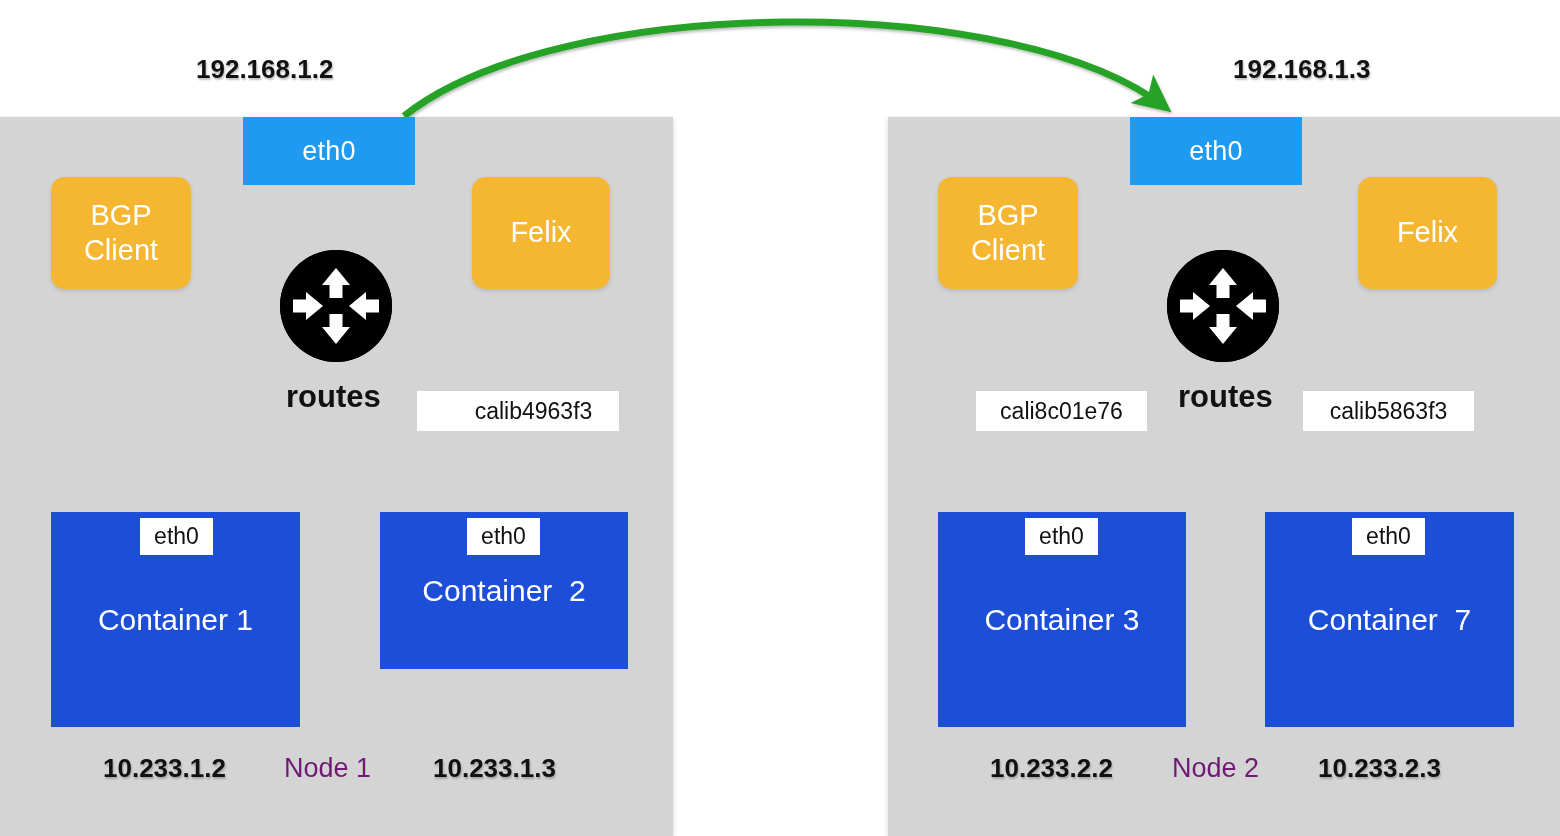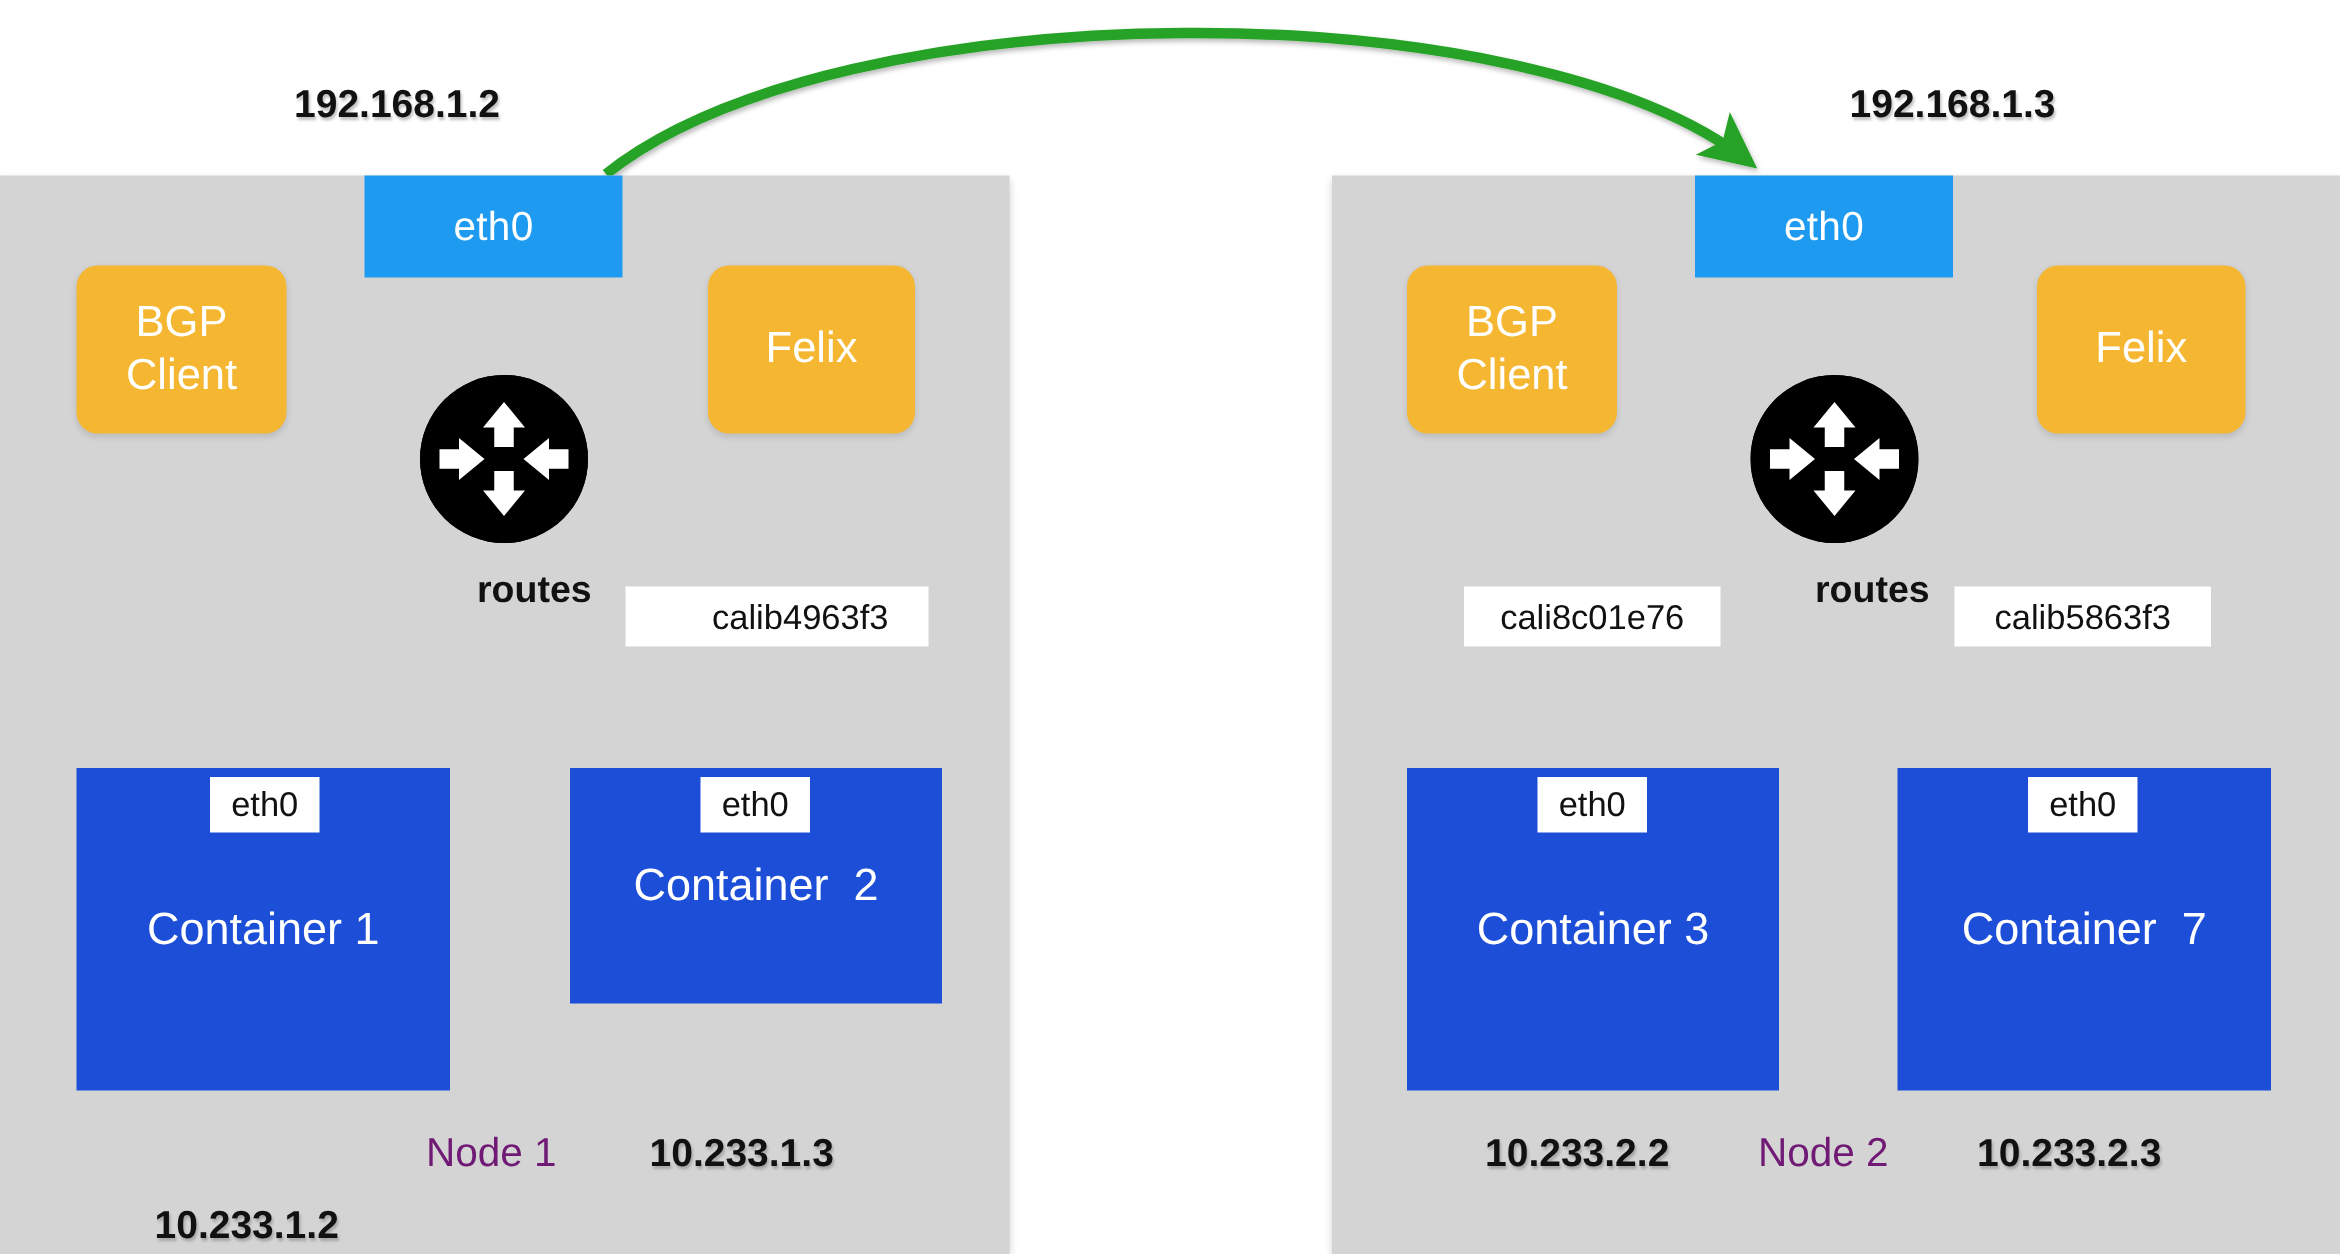--- a/index.html
+++ b/index.html
@@ -82,25 +82,24 @@
     height: 112px;
     border-radius: 50%;
     background: #000000;
   }
   #node1-router { left: 280px;  top: 250px; }
   #node2-router { left: 1167px; top: 250px; }
   .router svg { display: block; }
 
   .routes-label {
     position: absolute;
-    font-size: 25px;
+    font-size: 31px;
     font-weight: bold;
     color: #111111;
     white-space: nowrap;
-    margin-left: 32px;
   }
   #node1-routes { left: 286px;  top: 379px; }
   #node2-routes { left: 1178px; top: 379px; }
 
   
   .veth-chip {
     position: absolute;
     background: #ffffff;
     color: #111111;
     font-size: 23px;
@@ -148,21 +147,21 @@
 
   
   .cont-ip {
     position: absolute;
     font-size: 26px;
     font-weight: bold;
     color: #111111;
     text-shadow: 1px 2px 2px rgba(0,0,0,0.22);
     white-space: nowrap;
   }
-  #ip-c1 { left: 103px;  top: 753px; margin-top: 48px; }
+  #ip-c1 { left: 103px;  top: 753px; }
   #ip-c2 { left: 433px;  top: 753px; }
   #ip-c3 { left: 990px;  top: 753px; }
   #ip-c4 { left: 1318px; top: 753px; }
 
   .node-name {
     position: absolute;
     font-size: 27px;
     color: #701a75;
     white-space: nowrap;
   }

